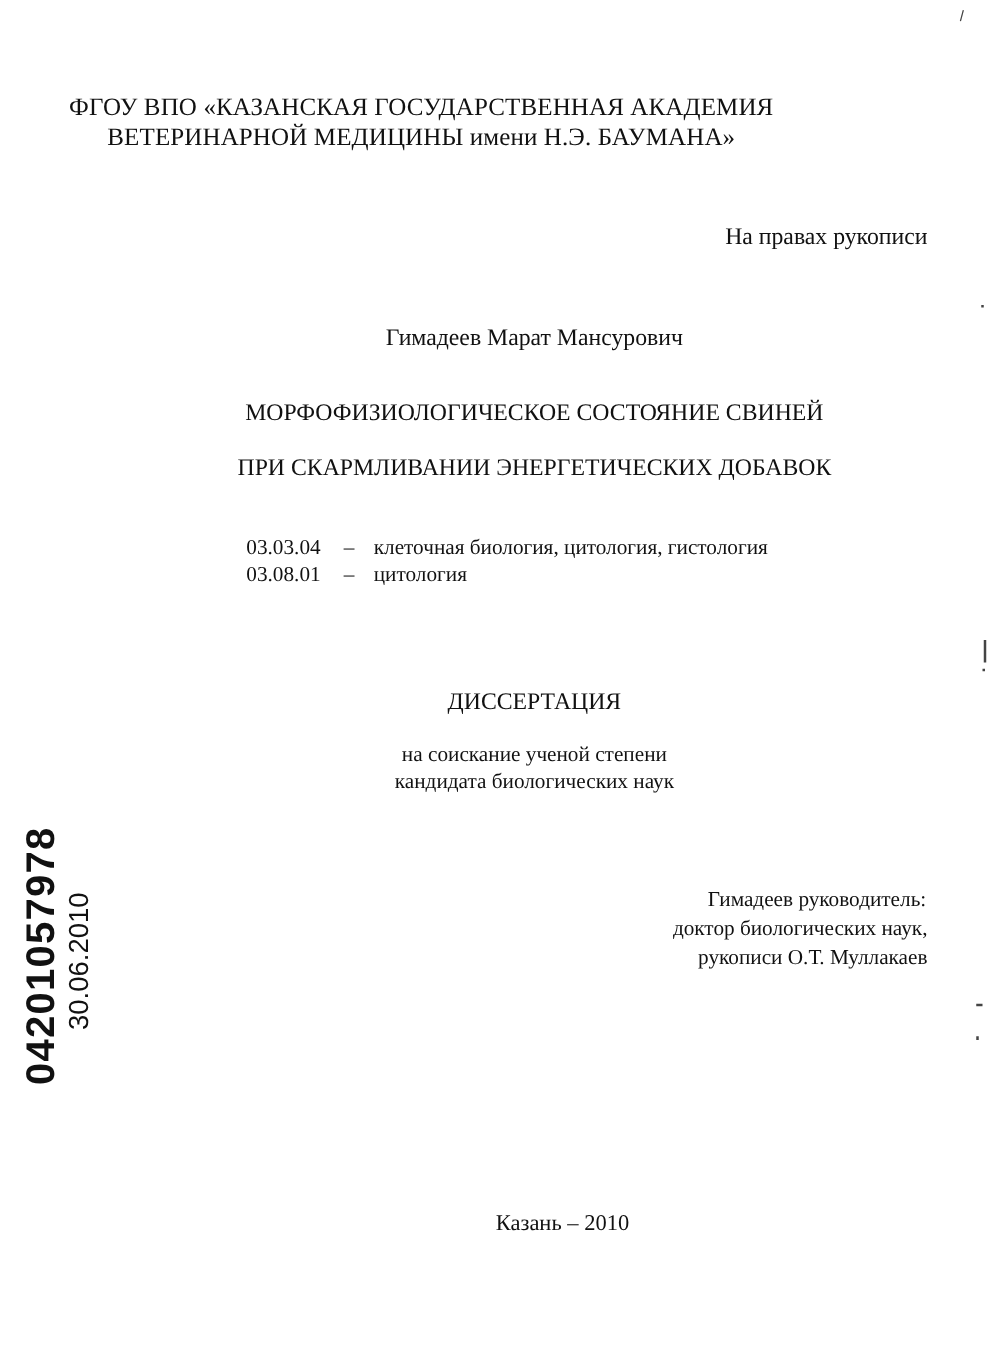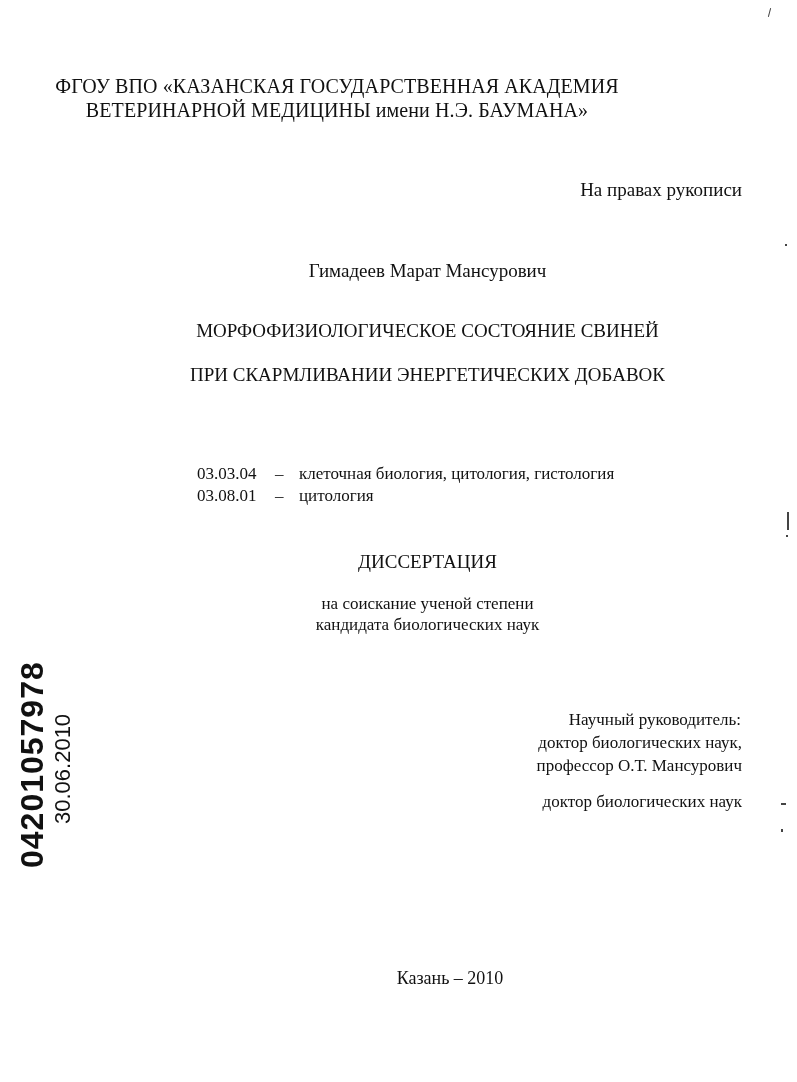--- a/index.html
+++ b/index.html
@@ -33,21 +33,20 @@
       top: 260px;
       font-size: 19px;
       left: 0; width: 855px;
     }
     .title1 { top: 320px; font-size: 19px; left: 0; width: 855px; }
     .title2 { top: 364px; font-size: 19px; left: 0; width: 855px; }
     .spec {
       left: 197px;
       font-size: 17px;
       line-height: 21px;
-      margin-top: 36px;
     }
     .spec .code { display: inline-block; width: 78px; }
     .spec .dash { display: inline-block; width: 24px; }
     .diss { top: 551px; font-size: 19px; left: 0; width: 855px; }
     .degree {
       top: 593px;
       font-size: 17px;
       line-height: 21px;
       left: 0; width: 855px;
     }
@@ -107,27 +106,26 @@
 </div>
 
 <div class="abs center diss">ДИССЕРТАЦИЯ</div>
 
 <div class="abs center degree">
   <div>на соискание ученой степени</div>
   <div>кандидата биологических наук</div>
 </div>
 
 <div class="abs supervisor" style="top:708px;">
-  <div style="padding-right:1px;">Научный руководитель:</div>
+  <div style="padding-right:1px;">Гимадеев руководитель:</div>
   <div>доктор биологических наук,</div>
-  <div>профессор О.Т. Мансурович</div>
+  <div>рукописи О.Т. Муллакаев</div>
 </div>
 
 <div class="abs supervisor" style="top:790px;">
-  <div>доктор биологических наук</div>
 </div>
 
 <div class="abs center city">Казань – 2010</div>
 
 <div class="abs stamp">
   <span class="stamp-num">04201057978</span>
   <span class="stamp-date">30.06.2010</span>
 </div>
 
 <div class="artifact" style="left:769px;top:8px;width:1px;height:9px;transform:rotate(15deg);"></div>

